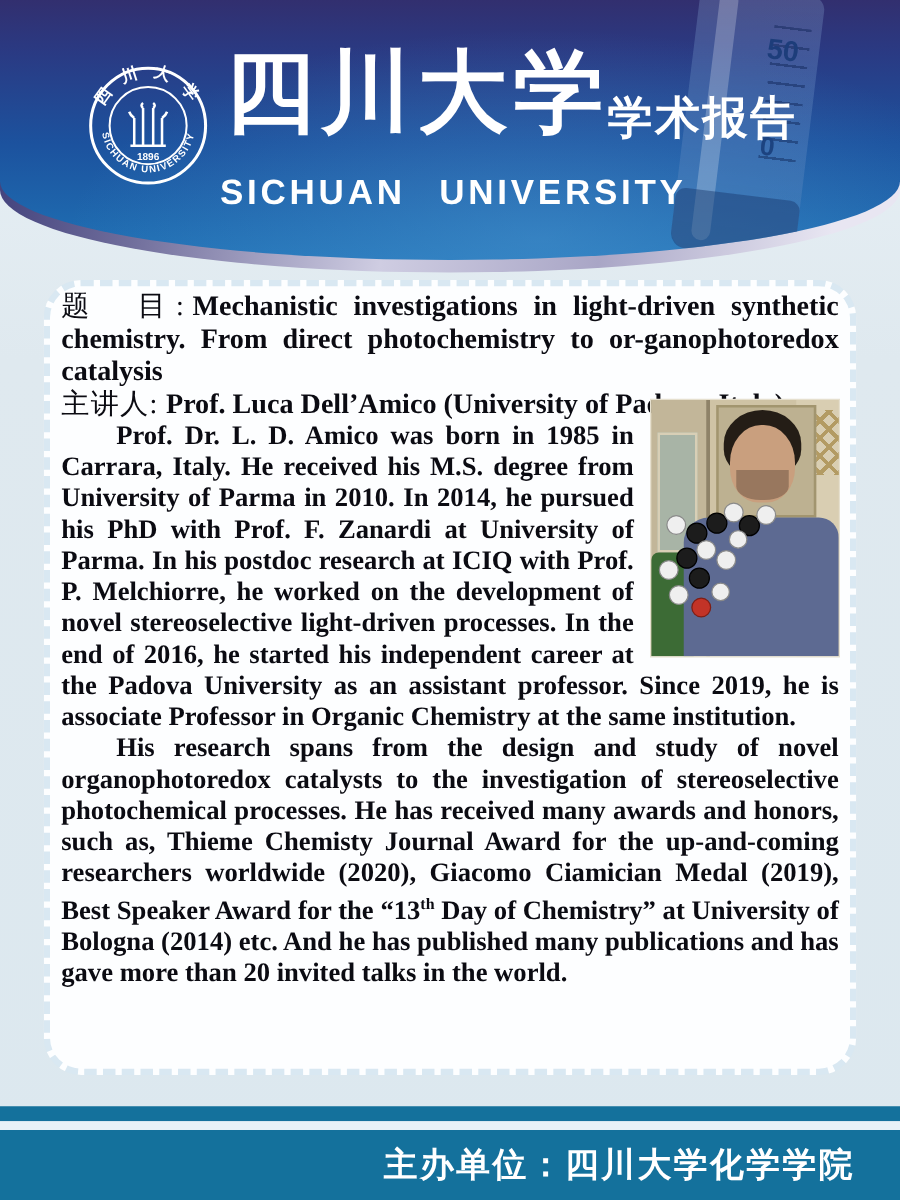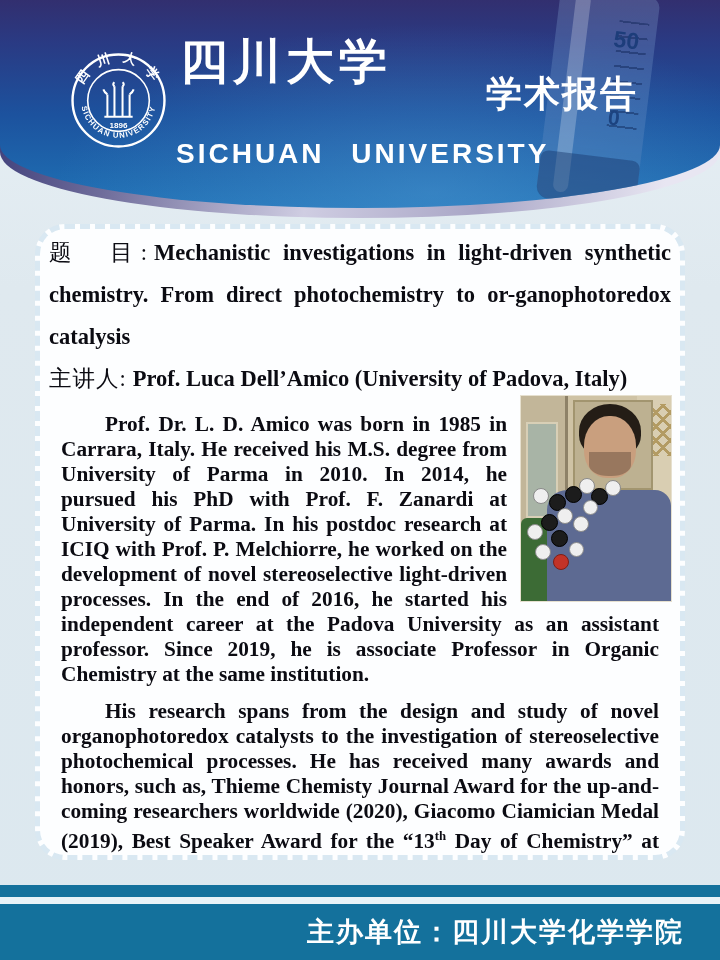--- a/index.html
+++ b/index.html
@@ -27,36 +27,36 @@
   .cyl-50{position:absolute;right:16px;top:32px;color:#1c3f7a;font-size:23px;font-weight:bold;
        font-family:"Liberation Sans",sans-serif;}
   .cyl-0{position:absolute;right:26px;top:112px;color:#1c3f7a;font-size:21px;font-weight:bold;
        font-family:"Liberation Sans",sans-serif;}
   .cyl-base{position:absolute;left:0;bottom:0;width:100%;height:48px;
        background:rgba(25,50,100,.48);border-radius:8px 8px 12px 12px;}
 
   .logo{position:absolute;left:70px;top:52px;width:97px;height:97px;}
 
   .uni-cn{position:absolute;left:180px;top:38px;width:300px;color:#fff;
-      font-size:48px;font-weight:bold;letter-spacing:5px;line-height:1;
+      font-size:72px;font-weight:bold;letter-spacing:5px;line-height:1;
       font-family:"Liberation Serif",serif;white-space:nowrap;}
   .uni-en{position:absolute;left:176px;top:138px;width:310px;text-align:center;color:#fff;
       font-size:28px;font-weight:bold;letter-spacing:3px;word-spacing:16px;
       font-family:"Liberation Sans",sans-serif;white-space:nowrap;}
   .banner-title{position:absolute;left:486px;top:76px;color:#fff;font-size:36px;font-weight:bold;
       letter-spacing:2px;line-height:1;font-family:"Liberation Sans",sans-serif;white-space:nowrap;}
 
   
   .panel{position:absolute;left:35px;top:224px;width:650px;height:636px;box-sizing:border-box;
      background:#fdfeff;border:5px dashed #d9e8f2;border-radius:30px;
      padding:3px 9px 0 9px;overflow:hidden;color:#0b0b12;}
-  .info{margin:0;font-size:22.5px;line-height:42px;text-align:justify;font-family:Liberation Serif, serif;}
+  .info{margin:0;font-size:22.5px;line-height:26px;text-align:justify;font-family:Liberation Serif, serif;}
   .label{font-weight:400;letter-spacing:1px;margin-right:6px;}
   .val{font-weight:700;}
-  .bio{margin:12px;font-size:21.3px;line-height:25px;font-weight:700;text-align:justify;text-indent:44px;}
+  .bio{margin:0;font-size:21.3px;line-height:25px;font-weight:700;text-align:justify;text-indent:44px;}
   .sup{font-size:60%;vertical-align:super;}
 
   
   .photo{float:right;width:150px;height:205px;margin:-16px 0 6px 14px;position:relative;
      overflow:hidden;background:#cfc3a5;outline:1px solid #e6e0cf;}
   .ph-wallR{position:absolute;right:0;top:0;width:34px;height:100%;background:#d9ceb2;}
   .ph-lattice{position:absolute;right:0;top:8px;width:30px;height:52px;
      background:repeating-linear-gradient(45deg,#b39b63 0 3px,rgba(0,0,0,0) 3px 10px),
                 repeating-linear-gradient(-45deg,#b39b63 0 3px,rgba(0,0,0,0) 3px 10px);}
   .ph-door{position:absolute;left:0;top:0;width:44px;height:100%;background:#c2b699;border-right:3px solid #8e8268;}

